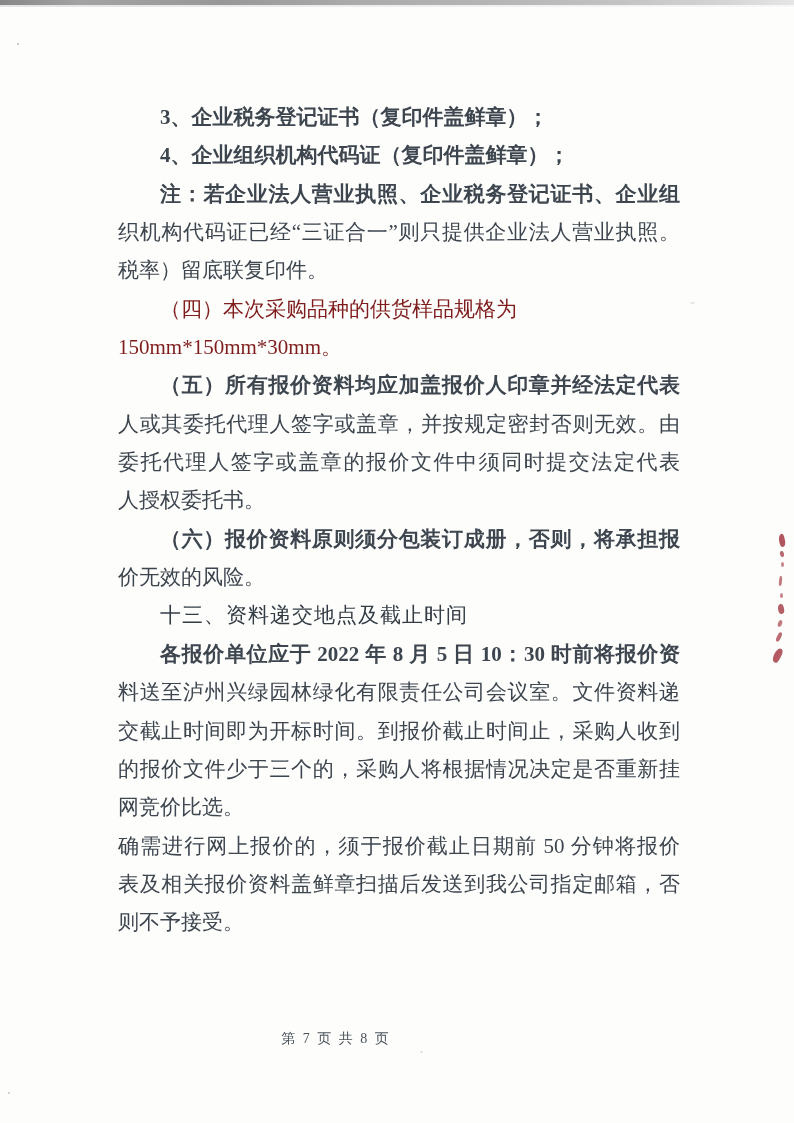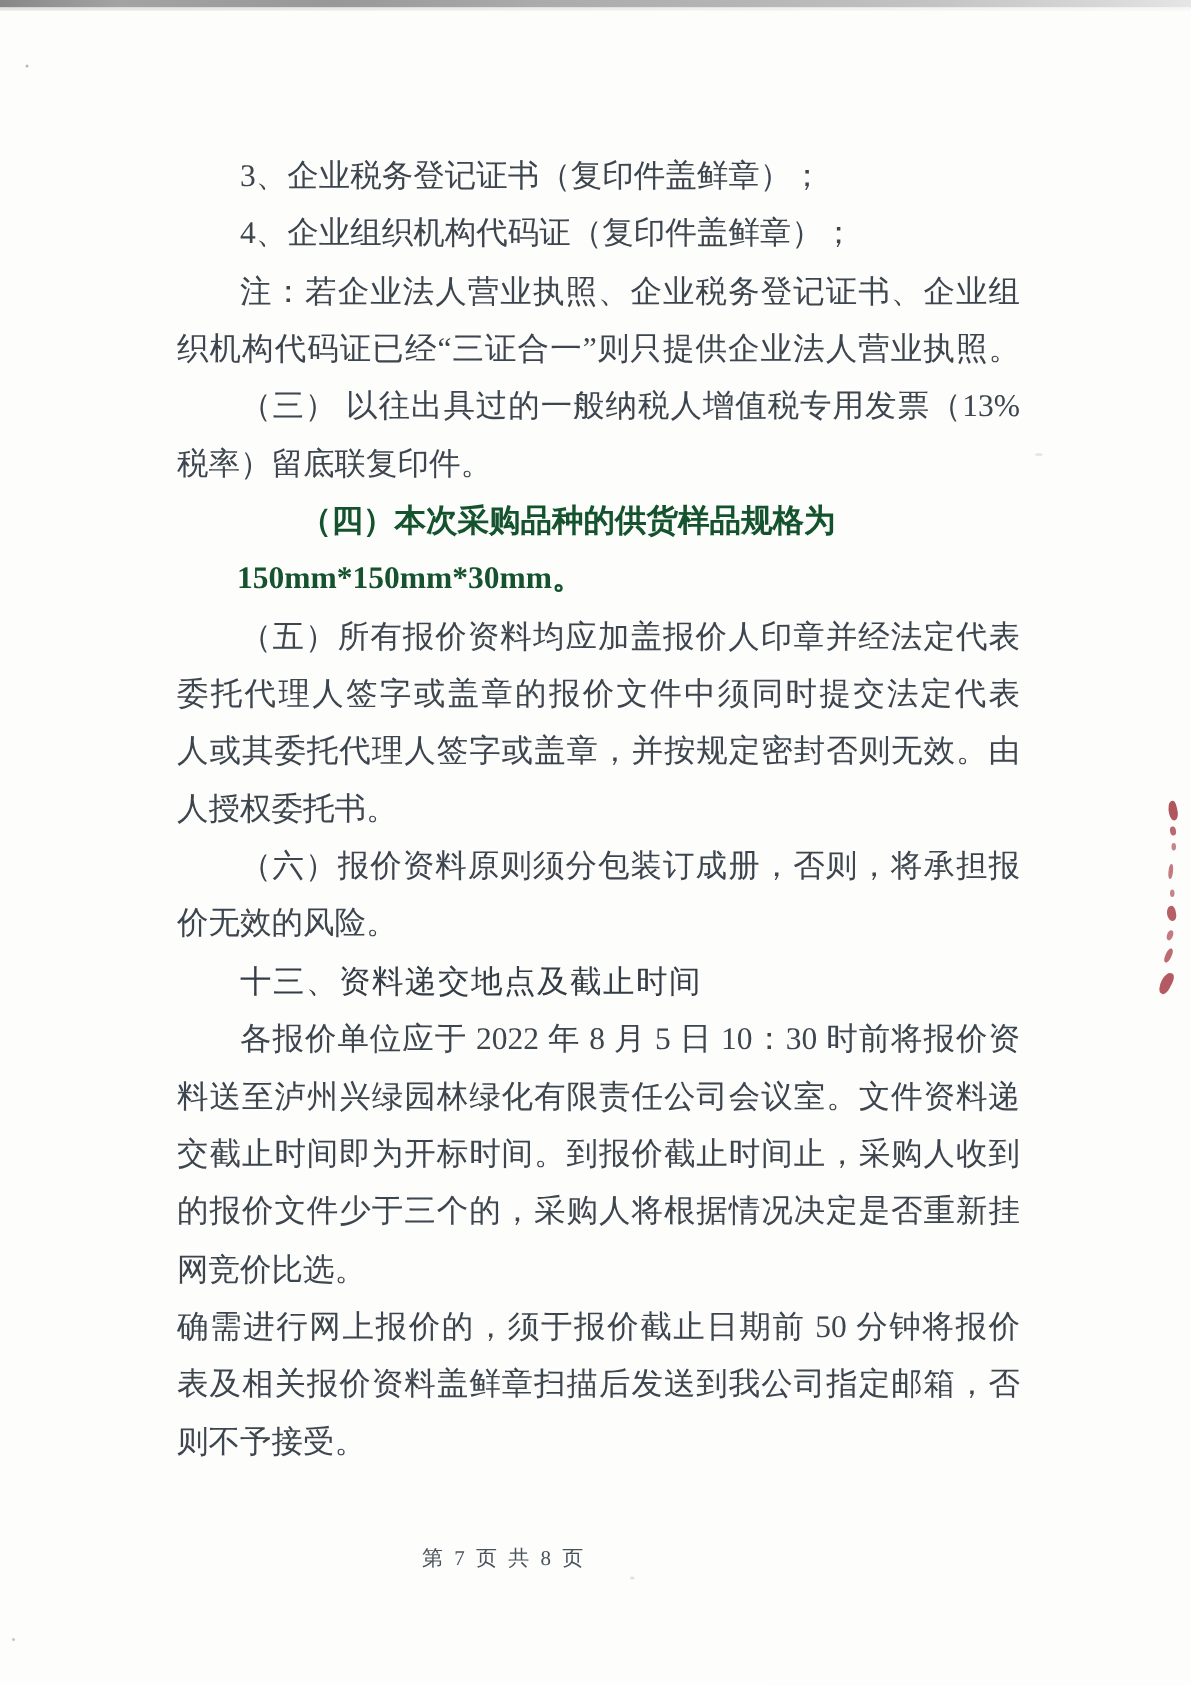--- a/index.html
+++ b/index.html
@@ -35,22 +35,22 @@
     line-height: 38.35px;
     color: #3d454e;
   }
   .line {
     text-align: justify;
     text-align-last: left;
     white-space: nowrap;
     height: 38.35px;
   }
   .line.fill { text-align-last: justify; }
-  .line.indent { text-indent: 42px; }
-  .line.bold { font-weight: 700; color: #14532d; margin-left: 40px; }
+  .line.indent { text-indent: 42px; font-weight: bold; }
+  .line.bold { font-weight: 400; color: #7f1d1d; }
   .line.heading { font-weight: 400; color: #343c45; letter-spacing: 1px; }
   .page-footer {
     position: absolute;
     left: 0; top: 1030px; width: 672px;
     text-align: center;
     font-size: 14px;
     letter-spacing: 2px;
     color: #49525a;
   }
   
@@ -77,27 +77,26 @@
 
 <div class="page">
   <div class="scan-edge-top"></div>
   <div class="scan-edge-soft"></div>
 
   <div class="doc-body">
       <div class="line indent">3、企业税务登记证书（复印件盖鲜章）；</div>
       <div class="line indent">4、企业组织机构代码证（复印件盖鲜章）；</div>
       <div class="line fill indent">注：若企业法人营业执照、企业税务登记证书、企业组</div>
       <div class="line fill">织机构代码证已经“三证合一”则只提供企业法人营业执照。</div>
-      <div class="line fill indent">（三） 以往出具过的一般纳税人增值税专用发票（13%</div>
       <div class="line">税率）留底联复印件。</div>
       <div class="line bold indent">（四）本次采购品种的供货样品规格为</div>
       <div class="line bold">150mm*150mm*30mm。</div>
       <div class="line fill indent">（五）所有报价资料均应加盖报价人印章并经法定代表</div>
+      <div class="line fill">人或其委托代理人签字或盖章，并按规定密封否则无效。由</div>
       <div class="line fill">委托代理人签字或盖章的报价文件中须同时提交法定代表</div>
-      <div class="line fill">人或其委托代理人签字或盖章，并按规定密封否则无效。由</div>
       <div class="line">人授权委托书。</div>
       <div class="line fill indent">（六）报价资料原则须分包装订成册，否则，将承担报</div>
       <div class="line">价无效的风险。</div>
       <div class="line heading indent">十三、资料递交地点及截止时间</div>
       <div class="line fill indent">各报价单位应于 2022 年 8 月 5 日 10：30 时前将报价资</div>
       <div class="line fill">料送至泸州兴绿园林绿化有限责任公司会议室。文件资料递</div>
       <div class="line fill">交截止时间即为开标时间。到报价截止时间止，采购人收到</div>
       <div class="line fill">的报价文件少于三个的，采购人将根据情况决定是否重新挂</div>
       <div class="line">网竞价比选。</div>
       <div class="line fill">确需进行网上报价的，须于报价截止日期前 50 分钟将报价</div>

